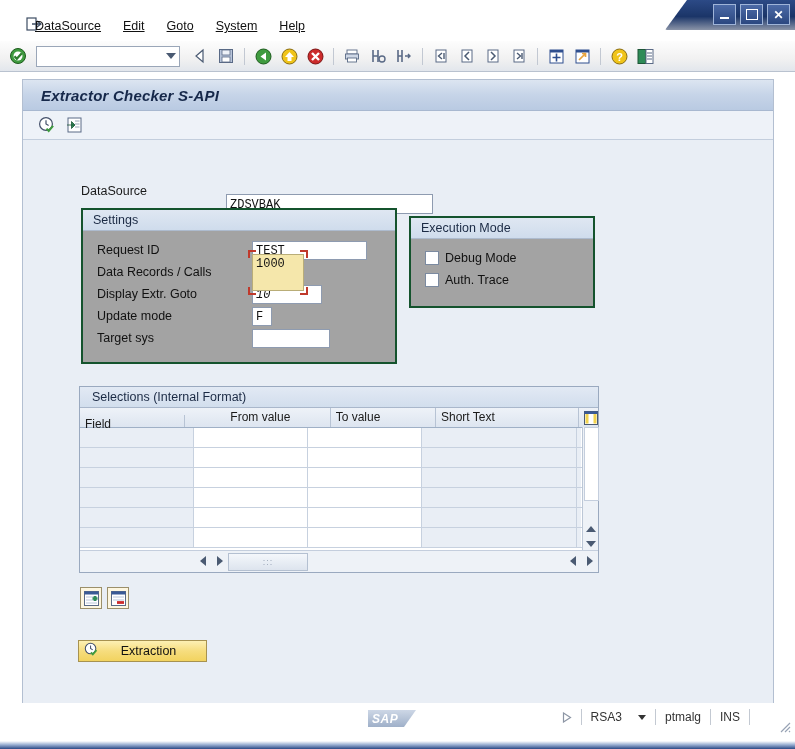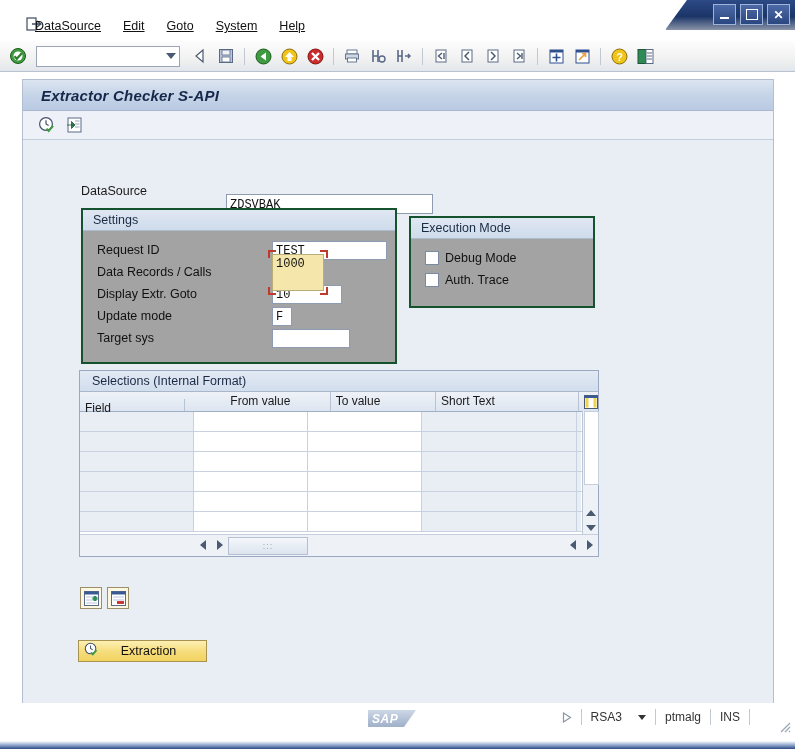--- a/index.html
+++ b/index.html
@@ -90,42 +90,42 @@
   .group-head{
     height:20px;background:linear-gradient(180deg,#dfe7f2,#cfdcec);
     border-bottom:1px solid #adbbce;display:flex;align-items:center;padding-left:10px;
     font-size:12.5px;color:#1b2a44;
   }
   .group-body{padding:8px 0 8px 0;}
 
   #g-settings{left:58px;top:68px;width:312px;height:152px;}
   #g-exec{left:386px;top:68px;width:182px;height:88px;margin-top:8px;}
 
-  .frow{display:flex;align-items:center;height:22px;padding-left:14px;gap:20px;}
+  .frow{display:flex;align-items:center;height:22px;padding-left:14px;}
   .flabel{width:155px;font-size:12.5px;color:#111;}
   .f-req{width:115px;height:19px;line-height:19px;}
   .f-drc{width:52px;height:37px;line-height:19px;background:#f5e7ab;border:1px solid #b9ad78;}
-  .f-dec{width:70px;height:19px;line-height:19px;}
+  .f-dec{width:70px;height:19px;line-height:19px;font-style:italic;}
   .f-upd{width:20px;height:19px;line-height:19px;}
   .f-tgt{width:78px;height:19px;line-height:19px;}
 
   
   .focus-wrap{position:relative;display:inline-block;}
   .focus-wrap .brk{position:absolute;width:6px;height:6px;border:2px solid #c0392b;}
   .focus-wrap .b1{left:-4px;top:-4px;border-right:none;border-bottom:none;}
   .focus-wrap .b2{right:-4px;top:-4px;border-left:none;border-bottom:none;}
   .focus-wrap .b3{left:-4px;bottom:-4px;border-right:none;border-top:none;}
   .focus-wrap .b4{right:-4px;bottom:-4px;border-left:none;border-top:none;}
 
   .cbrow{display:flex;align-items:center;height:22px;padding-left:14px;gap:6px;}
   .cbox{width:12px;height:12px;border:1px solid #7b8aa0;background:#fff;}
   .cblabel{font-size:12.5px;color:#111;}
 
   
-  #g-sel{left:56px;top:230px;width:518px;height:185px;border:1px solid #9aa9bf;background:#eef2f8;}
+  #g-sel{left:56px;top:246px;width:518px;height:185px;border:1px solid #9aa9bf;background:#eef2f8;}
   .sel-head{
     height:20px;background:linear-gradient(180deg,#e2e9f4,#d2deed);
     border-bottom:1px solid #a9b7cb;display:flex;align-items:center;padding-left:12px;
     font-size:12.5px;color:#1b2a44;
   }
   .tbl{position:relative;width:100%;height:163px;background:#fff;}
   .thead{display:flex;height:19px;background:linear-gradient(180deg,#eef2f8,#dde5f0);border-bottom:1px solid #9fb0c6;}
   .th{font-size:12px;color:#1a1a1a;padding-left:5px;line-height:19px;border-right:1px solid #b7c3d4;box-sizing:border-box;}
   .th-field{width:114px;margin-top:7px;}
   .th-from{width:114px;margin-left:40px;}

